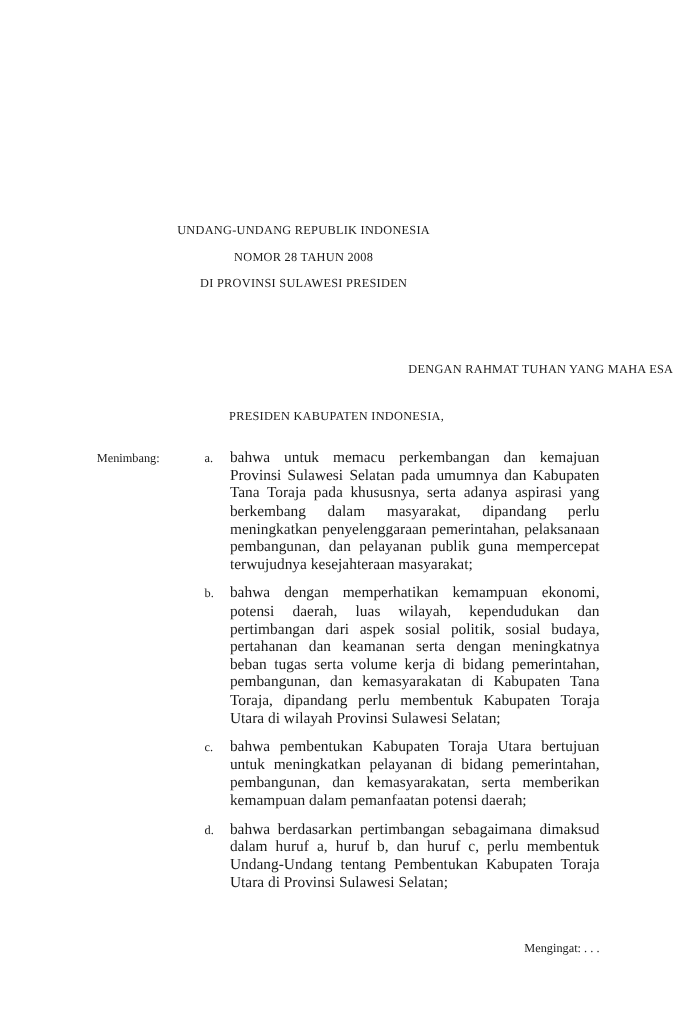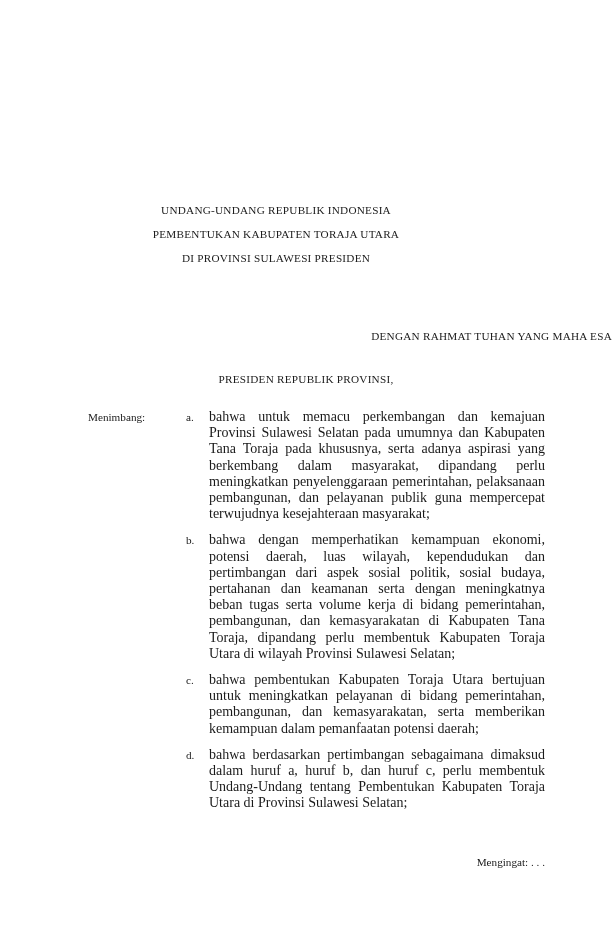--- a/index.html
+++ b/index.html
@@ -110,27 +110,27 @@
     margin-top: 33px;
   }
 </style>
 </head>
 <body>
 
 <div class="page">
 
   <div class="title-block">
     <div class="title-line">UNDANG-UNDANG REPUBLIK INDONESIA</div>
-    <div class="title-line">PEMBENTUKAN KABUPATEN TORAJA UTARA</div>
+    <div class="title-line">NOMOR 28 TAHUN 2008</div>
     <div class="title-line">DI PROVINSI SULAWESI PRESIDEN</div>
   </div>
 
   <div class="enactment">DENGAN RAHMAT TUHAN YANG MAHA ESA</div>
 
-  <div class="president">PRESIDEN REPUBLIK PROVINSI,</div>
+  <div class="president">PRESIDEN KABUPATEN INDONESIA,</div>
 
   <div class="considering">
     <div class="considering-row">
       <div class="considering-label">Menimbang:</div>
       <div class="considering-items">
 
         <div class="clause">
           <div class="clause-marker">a.</div>
           <div class="clause-text">bahwa untuk memacu perkembangan dan kemajuan Provinsi Sulawesi Selatan pada umumnya dan Kabupaten Tana Toraja pada khususnya, serta adanya aspirasi yang berkembang dalam masyarakat, dipandang perlu meningkatkan penyelenggaraan pemerintahan, pelaksanaan pembangunan, dan pelayanan publik guna mempercepat terwujudnya kesejahteraan masyarakat;</div>
         </div>

